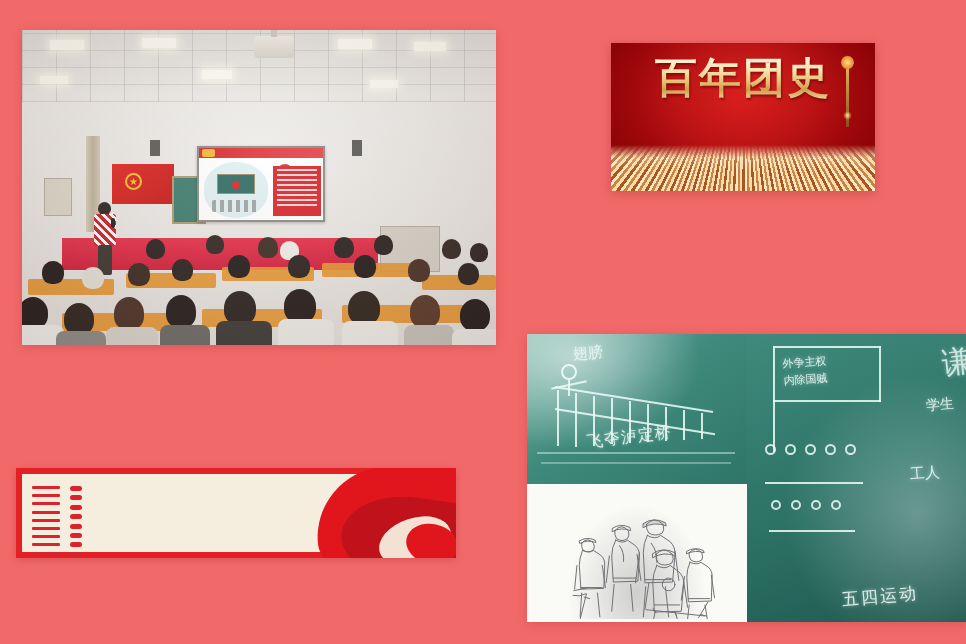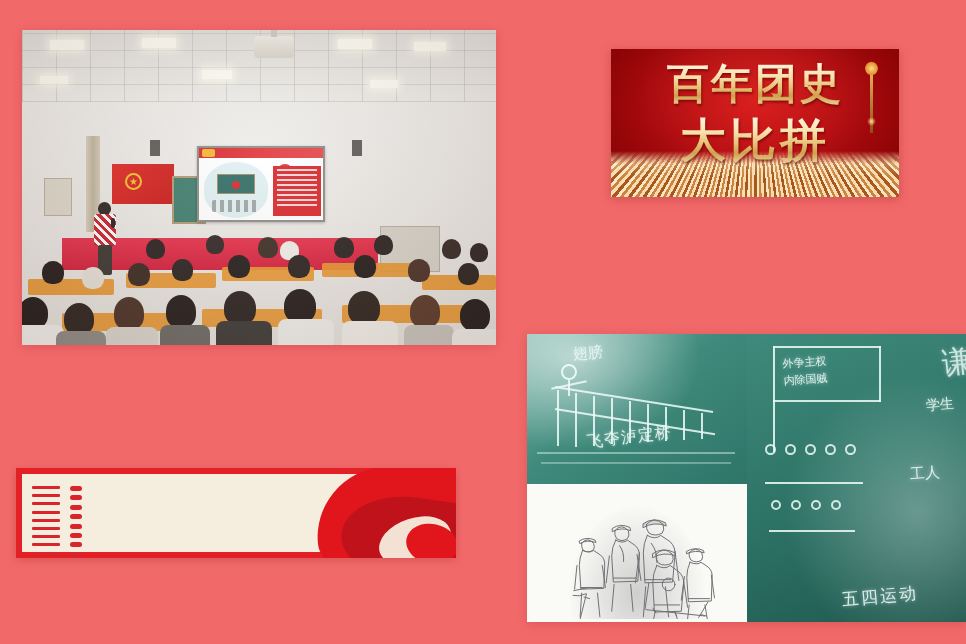--- a/index.html
+++ b/index.html
@@ -83,21 +83,21 @@
   .body-b{ position:absolute; border-radius:8px 8px 2px 2px; }
 
   
   .photo-classroom:after{
     content:""; position:absolute; inset:0; pointer-events:none;
     background:radial-gradient(ellipse at 50% 40%, rgba(255,255,255,.10), rgba(90,60,50,.16) 100%);
   }
 
   
   .banner-red {
-    position:absolute; left:611px; top:49px; width:288px; height:148px;
+    position:absolute; left:611px; top:43px; width:264px; height:148px;
     overflow:hidden;
     background:
       radial-gradient(ellipse at 50% 38%, #cf1016 0%, #b50d12 38%, #8e0406 78%, #7d0205 100%);
     box-shadow:0 2px 10px rgba(110,0,0,.25);
   }
   .banner-red .vign{ position:absolute; inset:0;
     background:radial-gradient(ellipse at 50% 30%, rgba(255,90,60,.22), rgba(0,0,0,0) 60%); }
   .rays {
     position:absolute; left:-10%; bottom:0; width:120%; height:46px;
     background:
@@ -316,21 +316,20 @@
       <div class="body-b" style="left:430px; top:96px; width:48px; height:22px; background:#efeee9;"></div>
     </div>
   </div>
 
   <div class="banner-red">
     <div class="vign"></div>
     <div class="torch"></div>
     <div class="rays"></div>
     <div class="banner-title">
       <div class="bt-l1 goldtxt">百年团史</div>
-      <div class="bt-l2 goldtxt">大比拼</div>
     </div>
   </div>
 
   <div class="banner-name">
     <div class="bn-inner">
       <div class="bn-binding">
         <i></i>
           <i></i>
           <i></i>
           <i></i>

